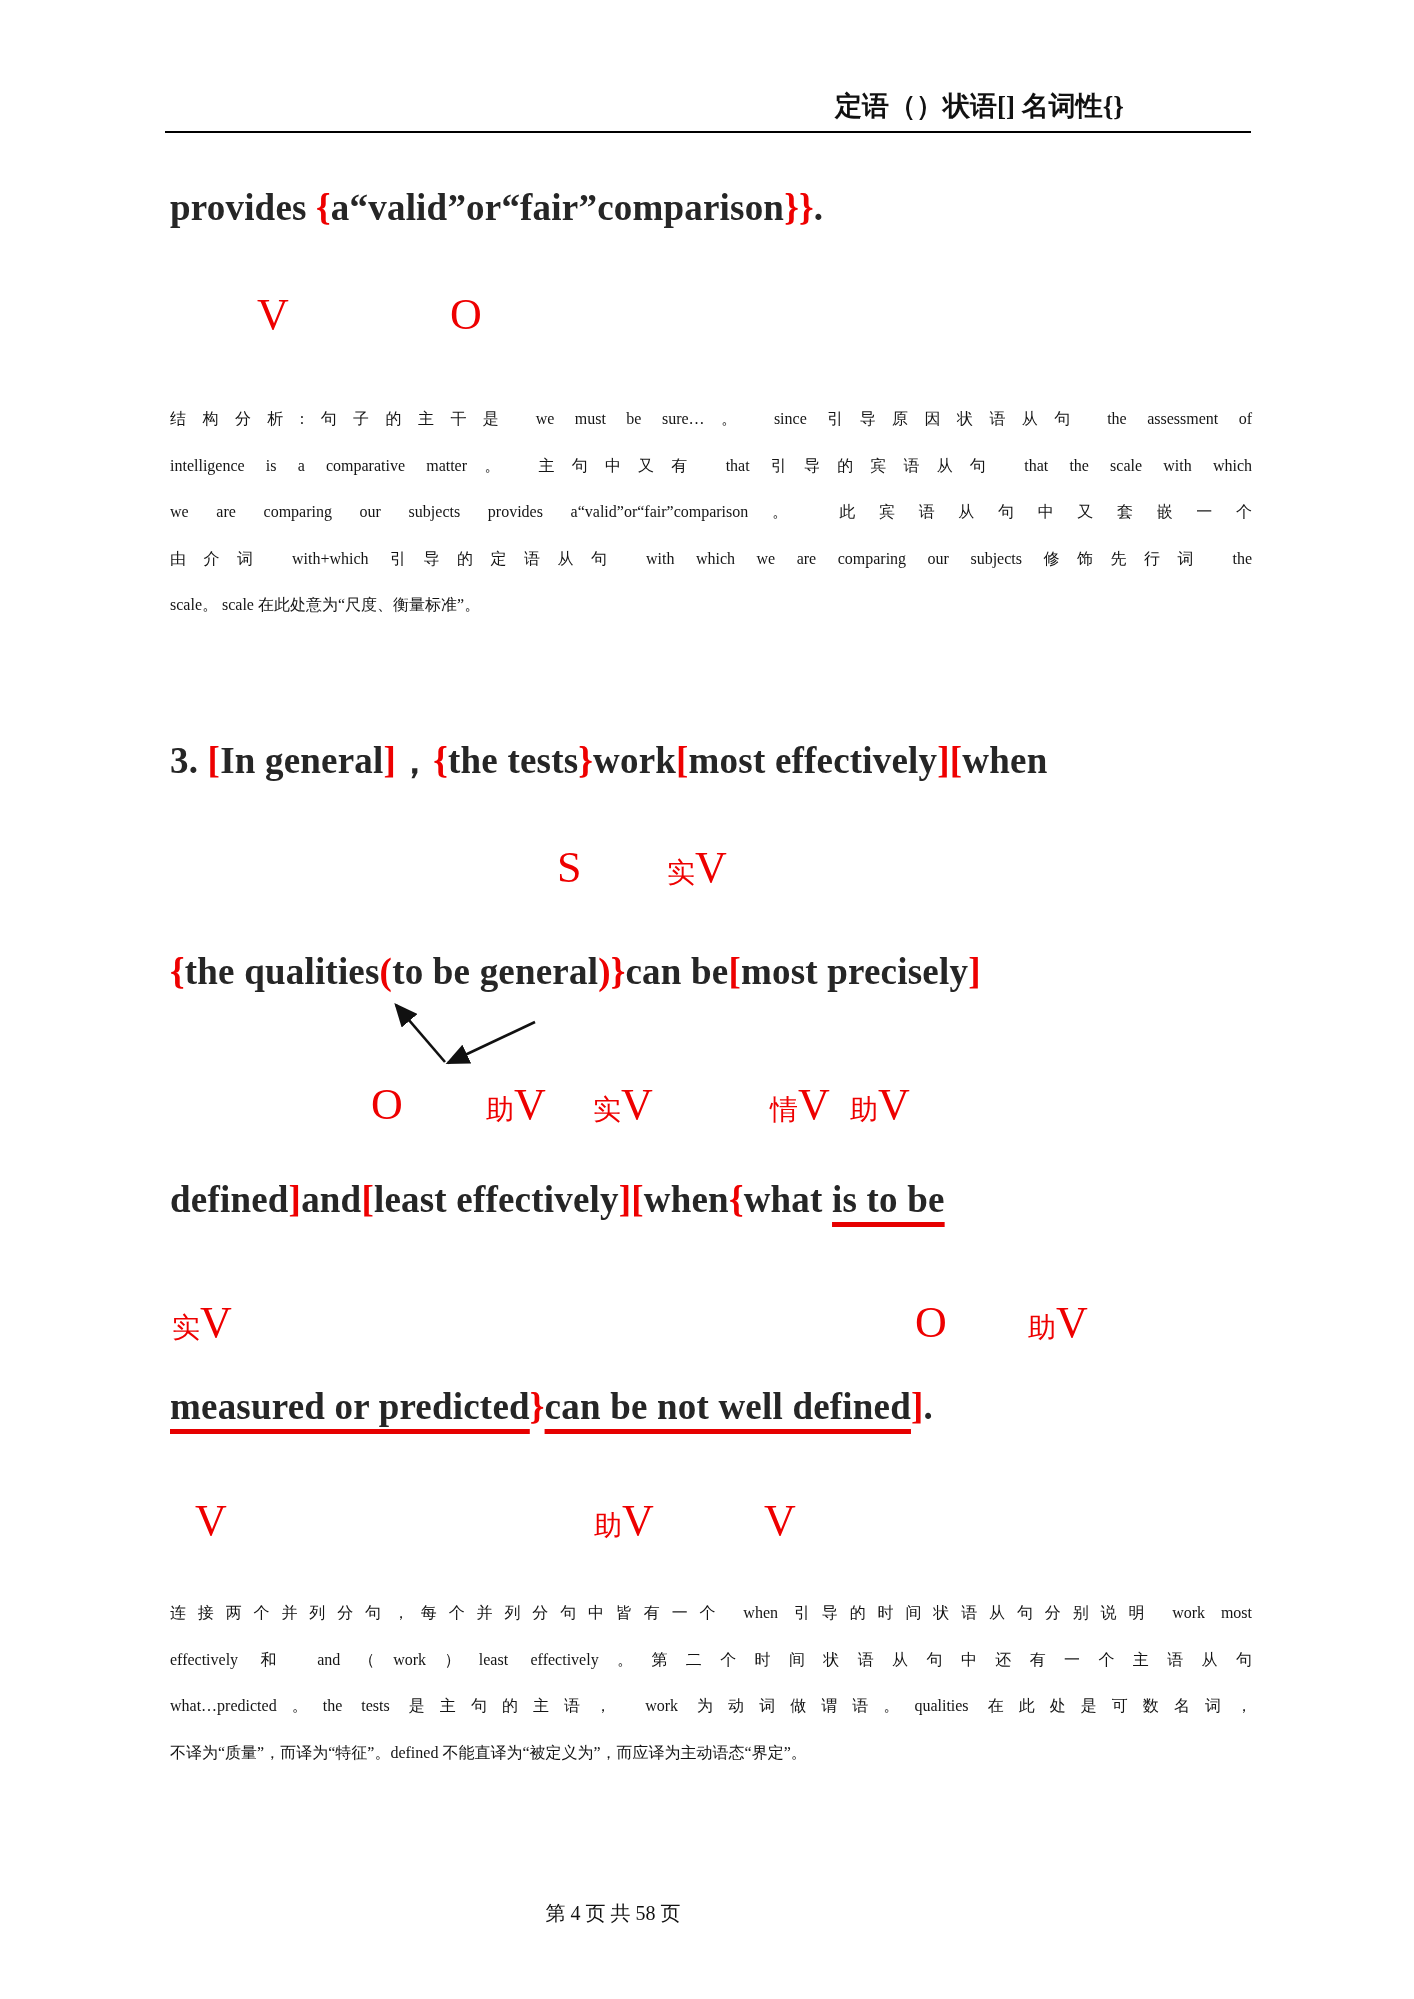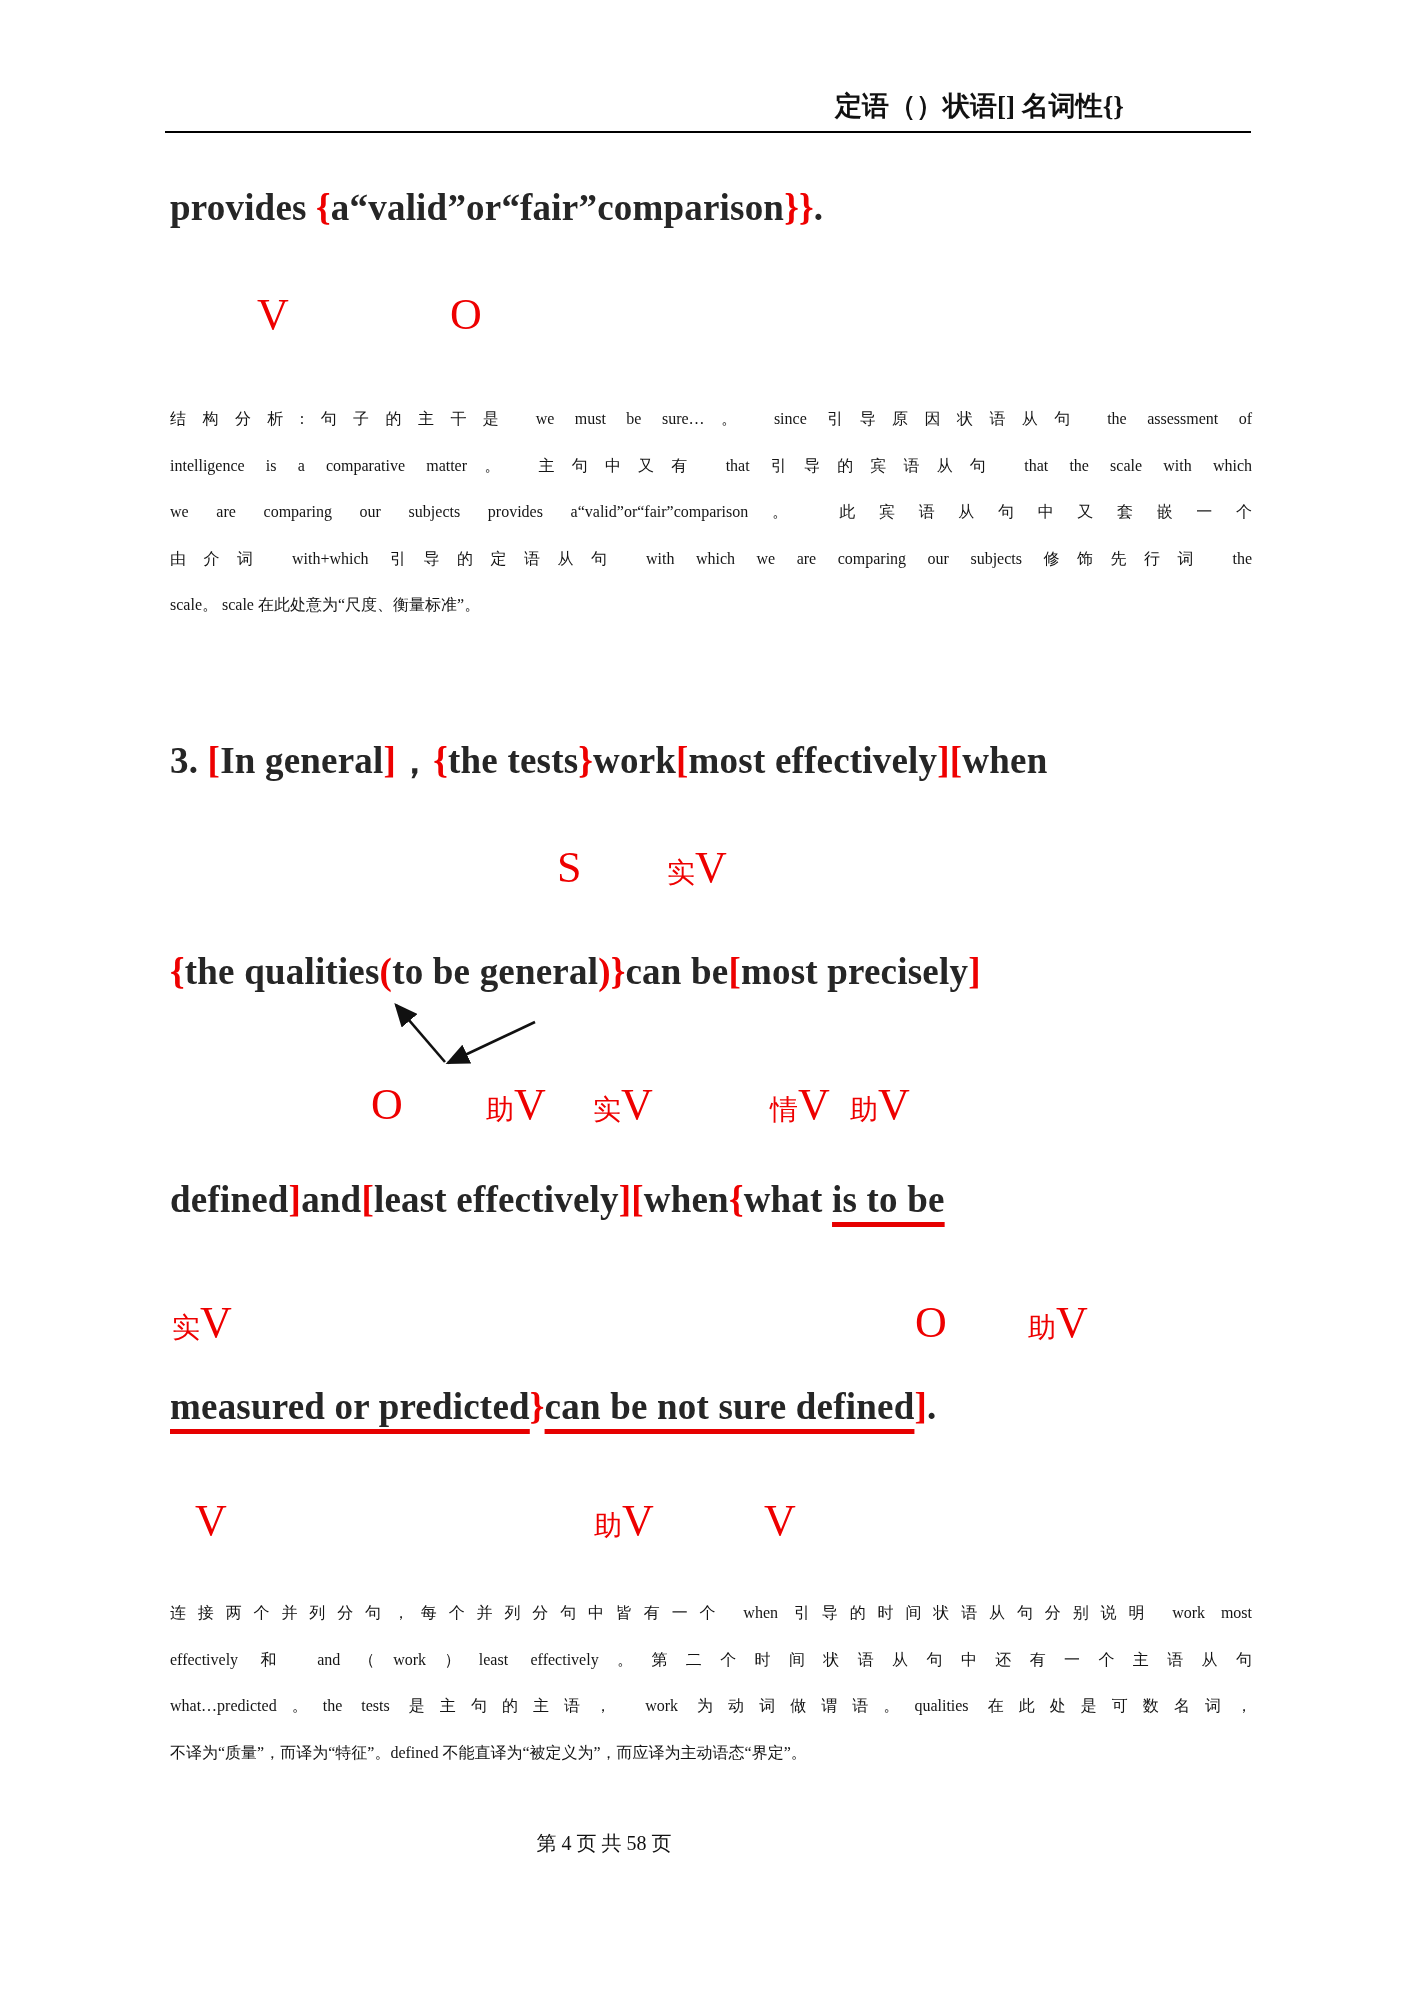--- a/index.html
+++ b/index.html
@@ -23,21 +23,21 @@
   .lbl{position:absolute;top:0;color:#ee0000;font-size:44px;line-height:46px;white-space:nowrap;}
   .lbl i{font-style:normal;font-size:28px;}
   .lbl b{font-weight:400;}
   
   .para{position:absolute;left:170px;width:1082px;font-size:16px;color:#141414;}
   .para .ln{line-height:46.5px;white-space:normal;}
   .para .ln.j{text-align:justify;text-align-last:justify;}
   
   .arrow-wrap{position:absolute;left:378px;top:996px;width:172px;height:76px;}
   
-  .footer{position:absolute;left:0;top:1830px;width:1208px;text-align:center;font-size:20px;color:#111;}
+  .footer{position:absolute;left:0;top:1900px;width:1208px;text-align:center;font-size:20px;color:#111;padding-left:9px;}
 </style>
 </head>
 <body>
 
 <div class="page">
 
   <div class="hdr hdr-right">定语（）状语[] 名词性{}</div>
   <div class="hdr-rule"></div>
 
   <div class="big" style="top:186px;"><span class="seg-k">provides </span><span class="seg-r">{</span><span class="seg-k">a“valid”or“fair”comparison</span><span class="seg-r">}}</span><span class="seg-k">.</span></div>
@@ -85,21 +85,21 @@
   </div>
 
   <div class="big" style="top:1178px;"><span class="seg-k">defined</span><span class="seg-r">]</span><span class="seg-k">and</span><span class="seg-r">[</span><span class="seg-k">least effectively</span><span class="seg-r">][</span><span class="seg-k">when</span><span class="seg-r">{</span><span class="seg-k">what </span><span class="seg-ku">is to be</span></div>
 
   <div class="lrow" style="top:1300px;">
     <span class="lbl" style="left:2px;"><i>实</i><b>V</b></span>
     <span class="lbl" style="left:745px;"><b>O</b></span>
     <span class="lbl" style="left:858px;"><i>助</i><b>V</b></span>
   </div>
 
-  <div class="big" style="top:1385px;"><span class="seg-ku">measured or predicted</span><span class="seg-r">}</span><span class="seg-ku">can be not sure defined</span><span class="seg-r">]</span><span class="seg-k">.</span></div>
+  <div class="big" style="top:1385px;"><span class="seg-ku">measured or predicted</span><span class="seg-r">}</span><span class="seg-ku">can be not well defined</span><span class="seg-r">]</span><span class="seg-k">.</span></div>
 
   <div class="lrow" style="top:1498px;">
     <span class="lbl" style="left:25px;"><b>V</b></span>
     <span class="lbl" style="left:424px;"><i>助</i><b>V</b></span>
     <span class="lbl" style="left:594px;"><b>V</b></span>
   </div>
 
   <div class="para" style="top:1590px;">
     <div class="ln j">连接两个并列分句，每个并列分句中皆有一个 when 引导的时间状语从句分别说明 work most</div>
     <div class="ln j">effectively 和 and（work）least effectively。第二个时间状语从句中还有一个主语从句</div>

